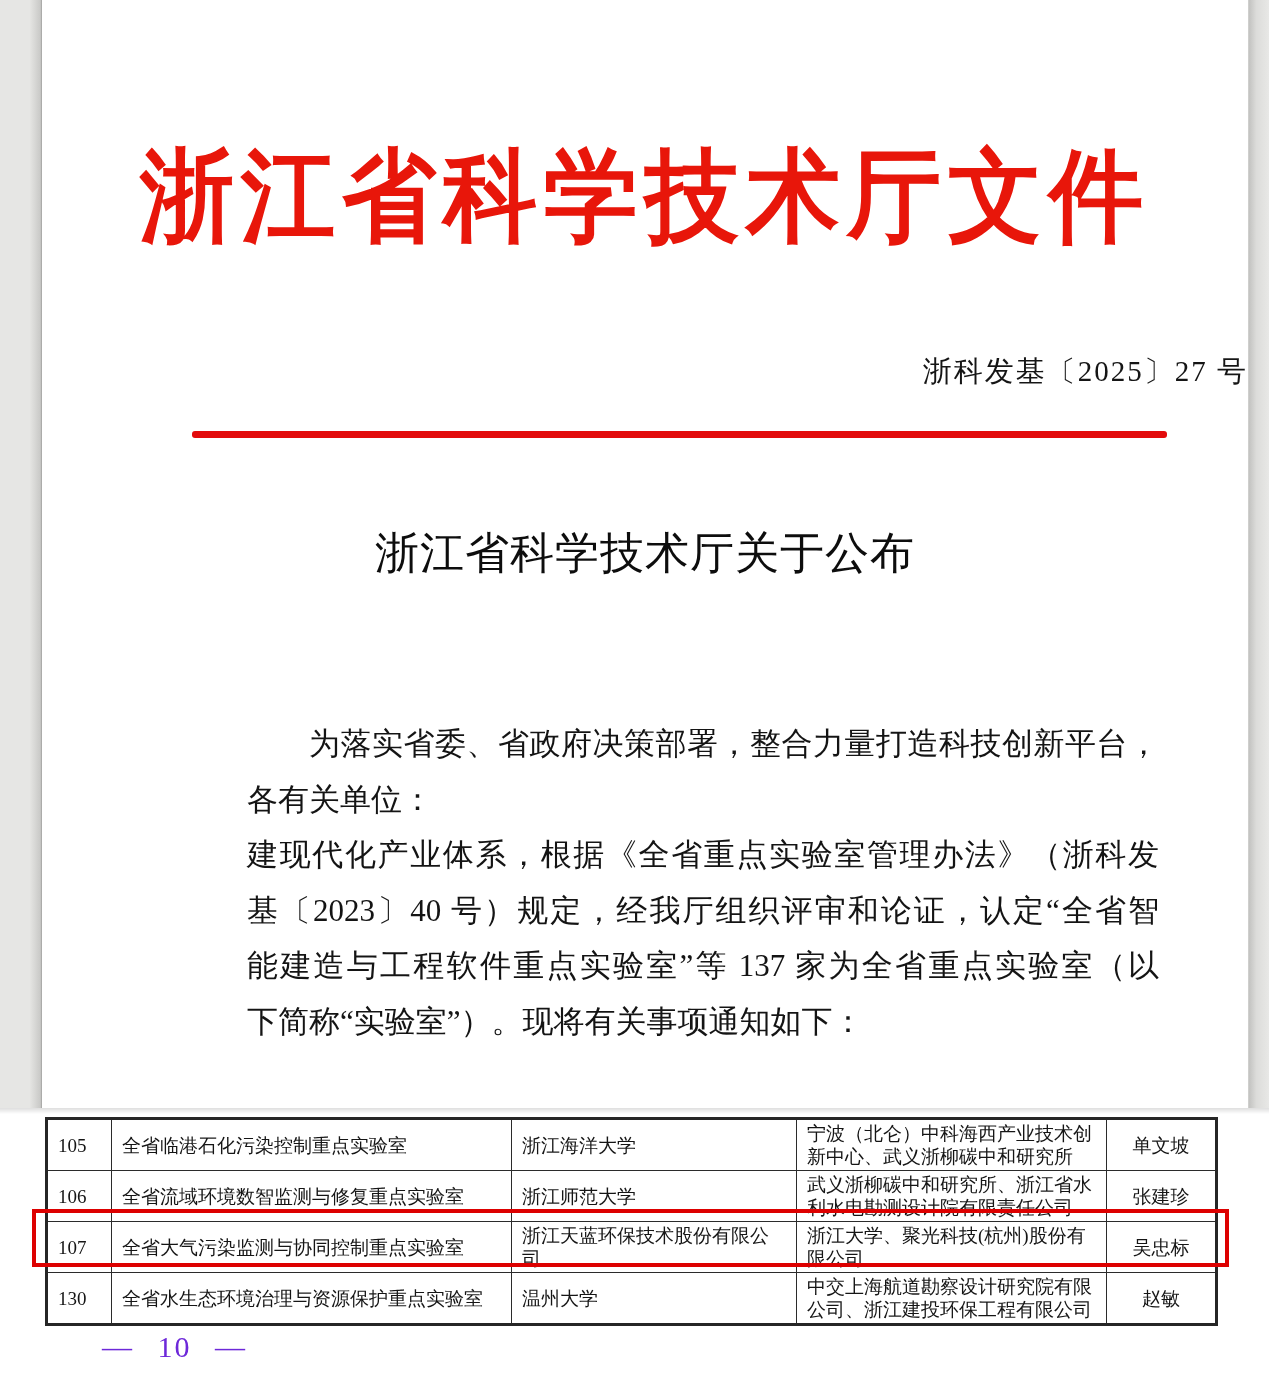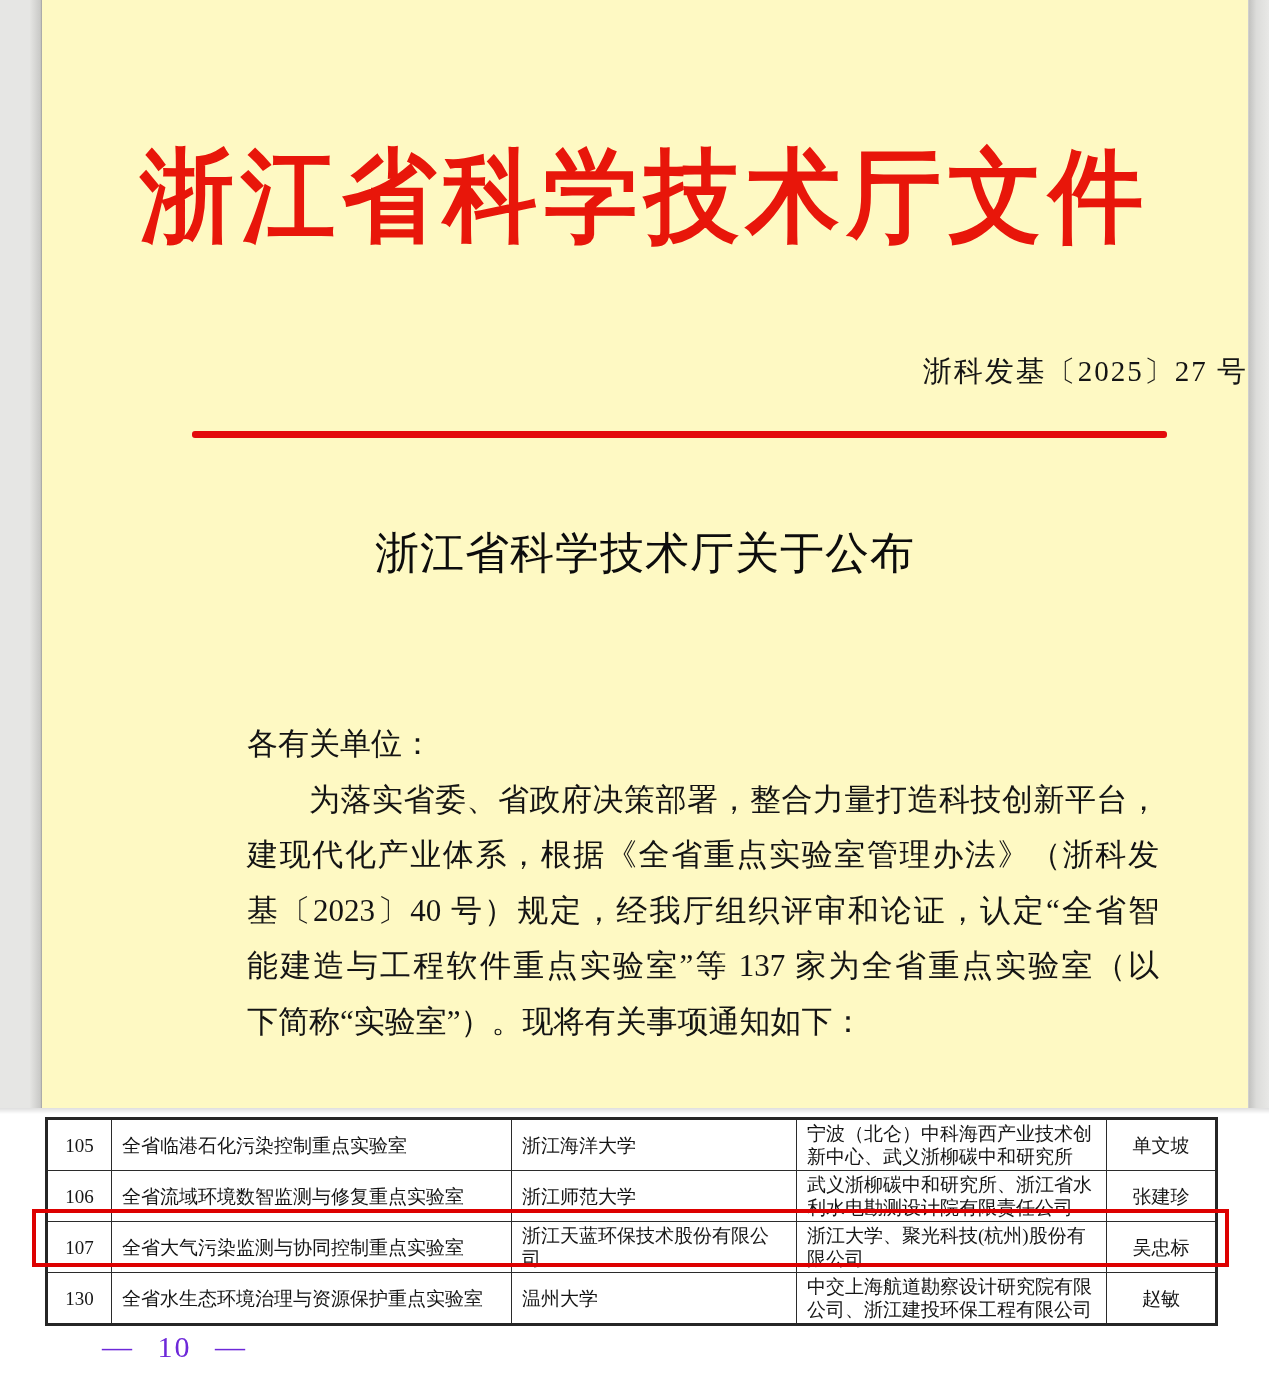--- a/index.html
+++ b/index.html
@@ -8,21 +8,21 @@
     background:#ffffff;color:#1a1a1a;
     font-family:"Liberation Serif","DejaVu Serif",serif;
   }
   
   .upper{position:absolute;left:0;top:0;width:1269px;height:1108px;background:#e9e9e7;}
   .margin-left{position:absolute;left:0;top:0;width:42px;height:1108px;
     background:linear-gradient(to right,#e6e6e4 70%,#c9c9c7 96%,#9f9f9d 100%);}
   .margin-right{position:absolute;right:0;top:0;width:21px;height:1108px;
     background:linear-gradient(to right,#bfbfbd 0%,#dcdcda 40%,#e8e8e6 100%);}
   .page{position:absolute;left:42px;top:0;width:1206px;height:1108px;
-    background:#fef9c3;overflow:hidden;border-right:1px solid #cfcfcd;}
+    background:#ffffff;overflow:hidden;border-right:1px solid #cfcfcd;}
   .letterhead{
     position:absolute;left:0;right:0;top:128px;margin:0;text-align:center;
     font-size:94px;font-weight:700;color:#e8160a;letter-spacing:7px;
     transform:scaleY(1.08);transform-origin:top center;white-space:nowrap;
   }
   .doc-number{position:absolute;left:0;right:0;top:352px;text-align:right;
     font-size:29px;letter-spacing:2px;color:#151515;}
   .red-rule{position:absolute;left:150px;top:431px;width:975px;height:7px;
     background:#e30b0c;border-radius:3px;}
   .doc-title{position:absolute;left:0;right:0;top:522px;text-align:center;
@@ -41,21 +41,21 @@
     border-collapse:collapse;table-layout:fixed;
     font-size:19px;line-height:23px;color:#151515;
     border:3px solid #262626;
   }
   table.results td{border:1.6px solid #2b2b2b;padding:2px 10px;vertical-align:middle;
     overflow:hidden;}
   table.results tr:nth-child(1){height:47px;}
   table.results tr:nth-child(2){height:49px;}
   table.results tr:nth-child(3){height:50px;}
   table.results tr:nth-child(4){height:46px;}
-  td.c-no{text-align:center;padding:2px 4px;margin-left:22px;}
+  td.c-no{text-align:left;padding:2px 4px;margin-left:22px;}
   td.c-lab{padding-left:30px;}
   td.c-host{padding-left:18px;}
   td.c-dir{text-align:center;padding:2px 4px;margin-top:40px;}
   .highlight-box{position:absolute;left:32px;top:101px;width:1197px;height:58px;
     box-sizing:border-box;border:4px solid #dd0000;background:transparent;}
   .page-num{position:absolute;left:102px;top:222px;font-size:30px;
     letter-spacing:2px;word-spacing:14px;color:#6d28d9;}
 </style>
 </head>
 <body>
@@ -71,22 +71,22 @@
 
       <div class="doc-number">浙科发基〔2025〕27 号</div>
 
       <div class="red-rule"></div>
 
       <div class="doc-title">
         <div>浙江省科学技术厅关于公布</div>
       </div>
 
       <div class="body-block">
+        <div class="line just indent">为落实省委、省政府决策部署，整合力量打造科技创新平台，</div>
         <div class="line">各有关单位：</div>
-        <div class="line just indent">为落实省委、省政府决策部署，整合力量打造科技创新平台，</div>
         <div class="line just">建现代化产业体系，根据《全省重点实验室管理办法》（浙科发</div>
         <div class="line just">基〔2023〕40 号）规定，经我厅组织评审和论证，认定“全省智</div>
         <div class="line just">能建造与工程软件重点实验室”等 137 家为全省重点实验室（以</div>
         <div class="line">下简称“实验室”）。现将有关事项通知如下：</div>
       </div>
 
     </div>
   </div>
 
   <div class="lower">

